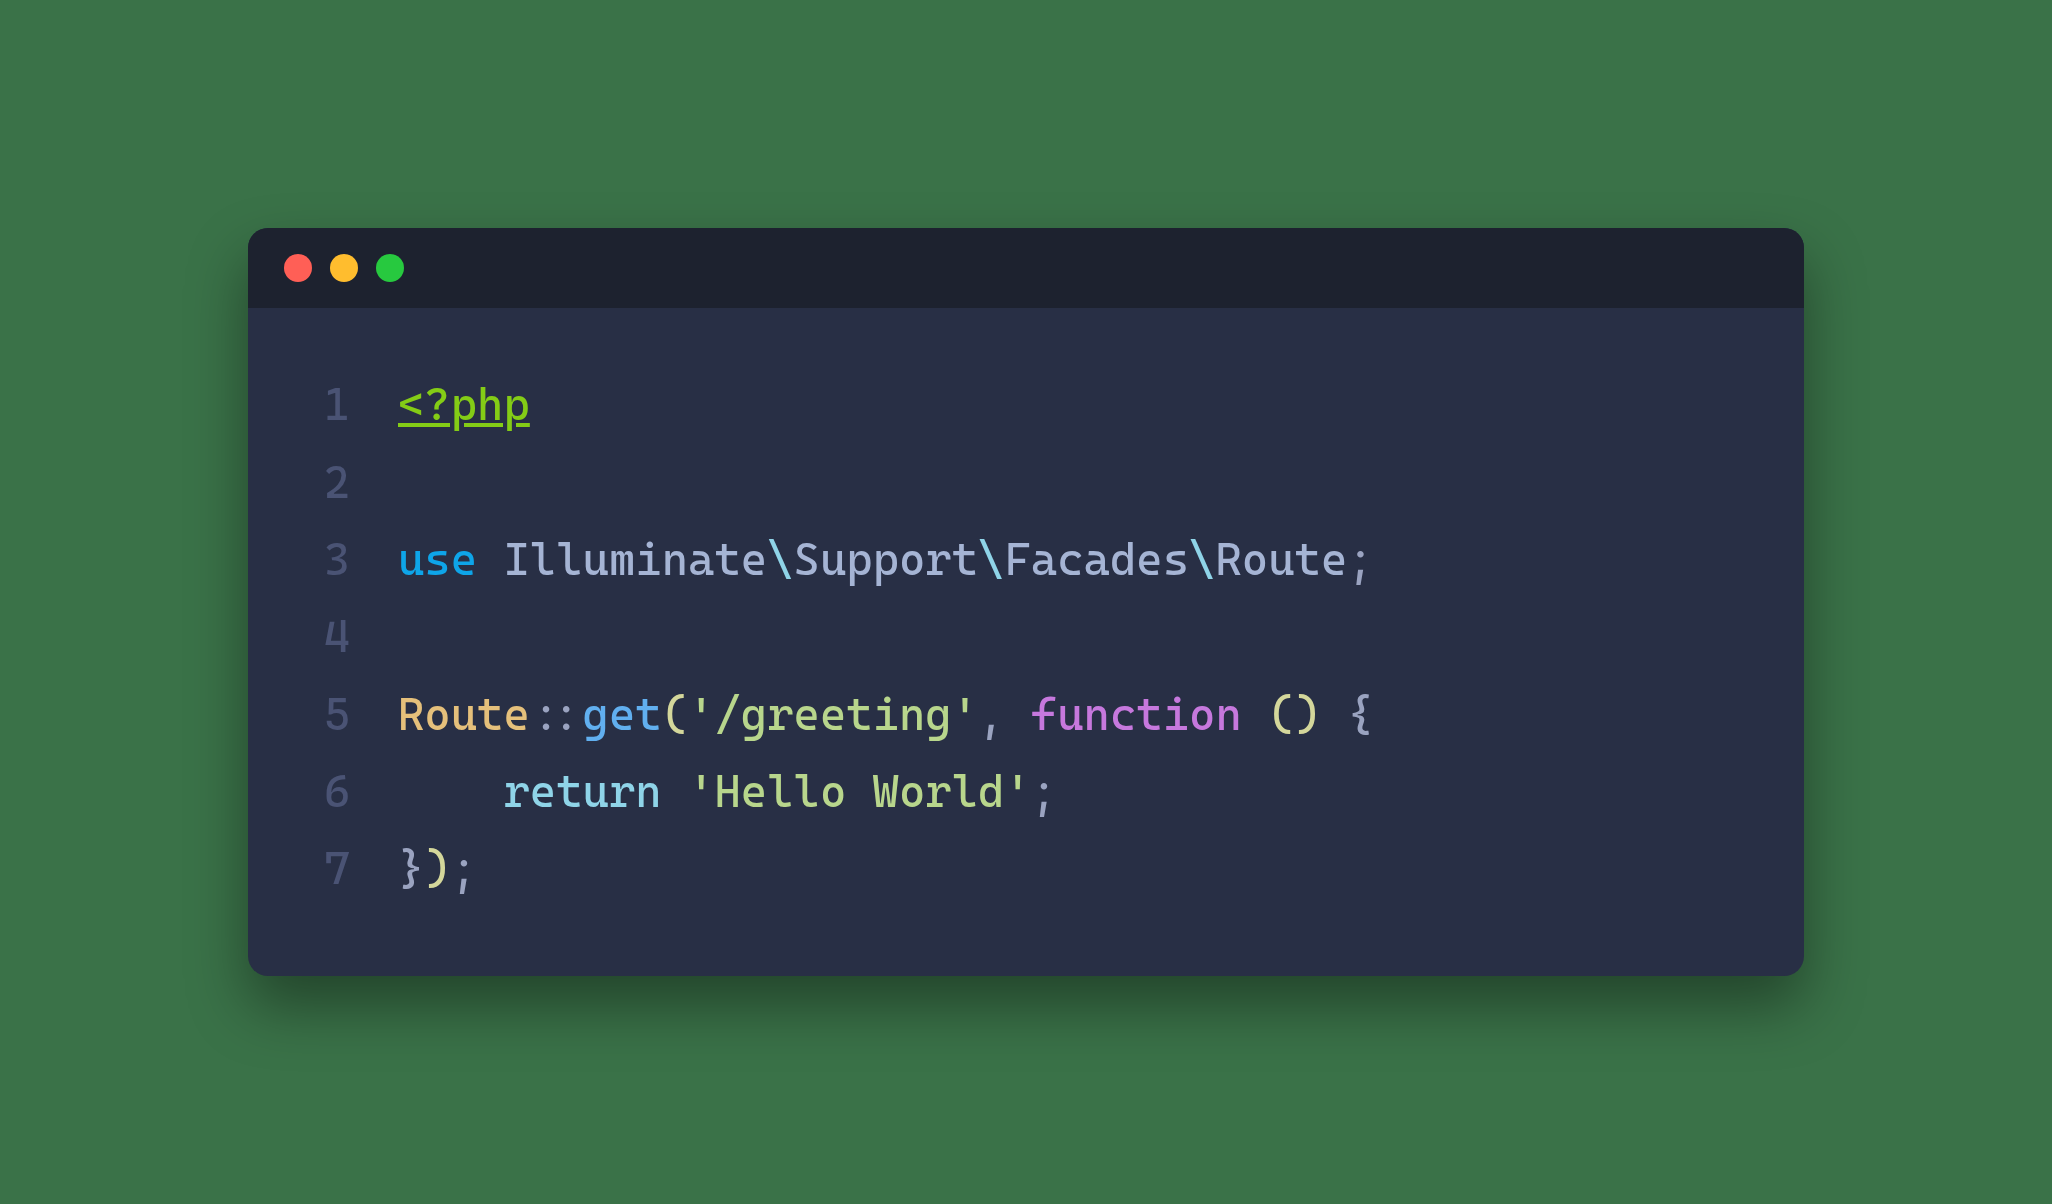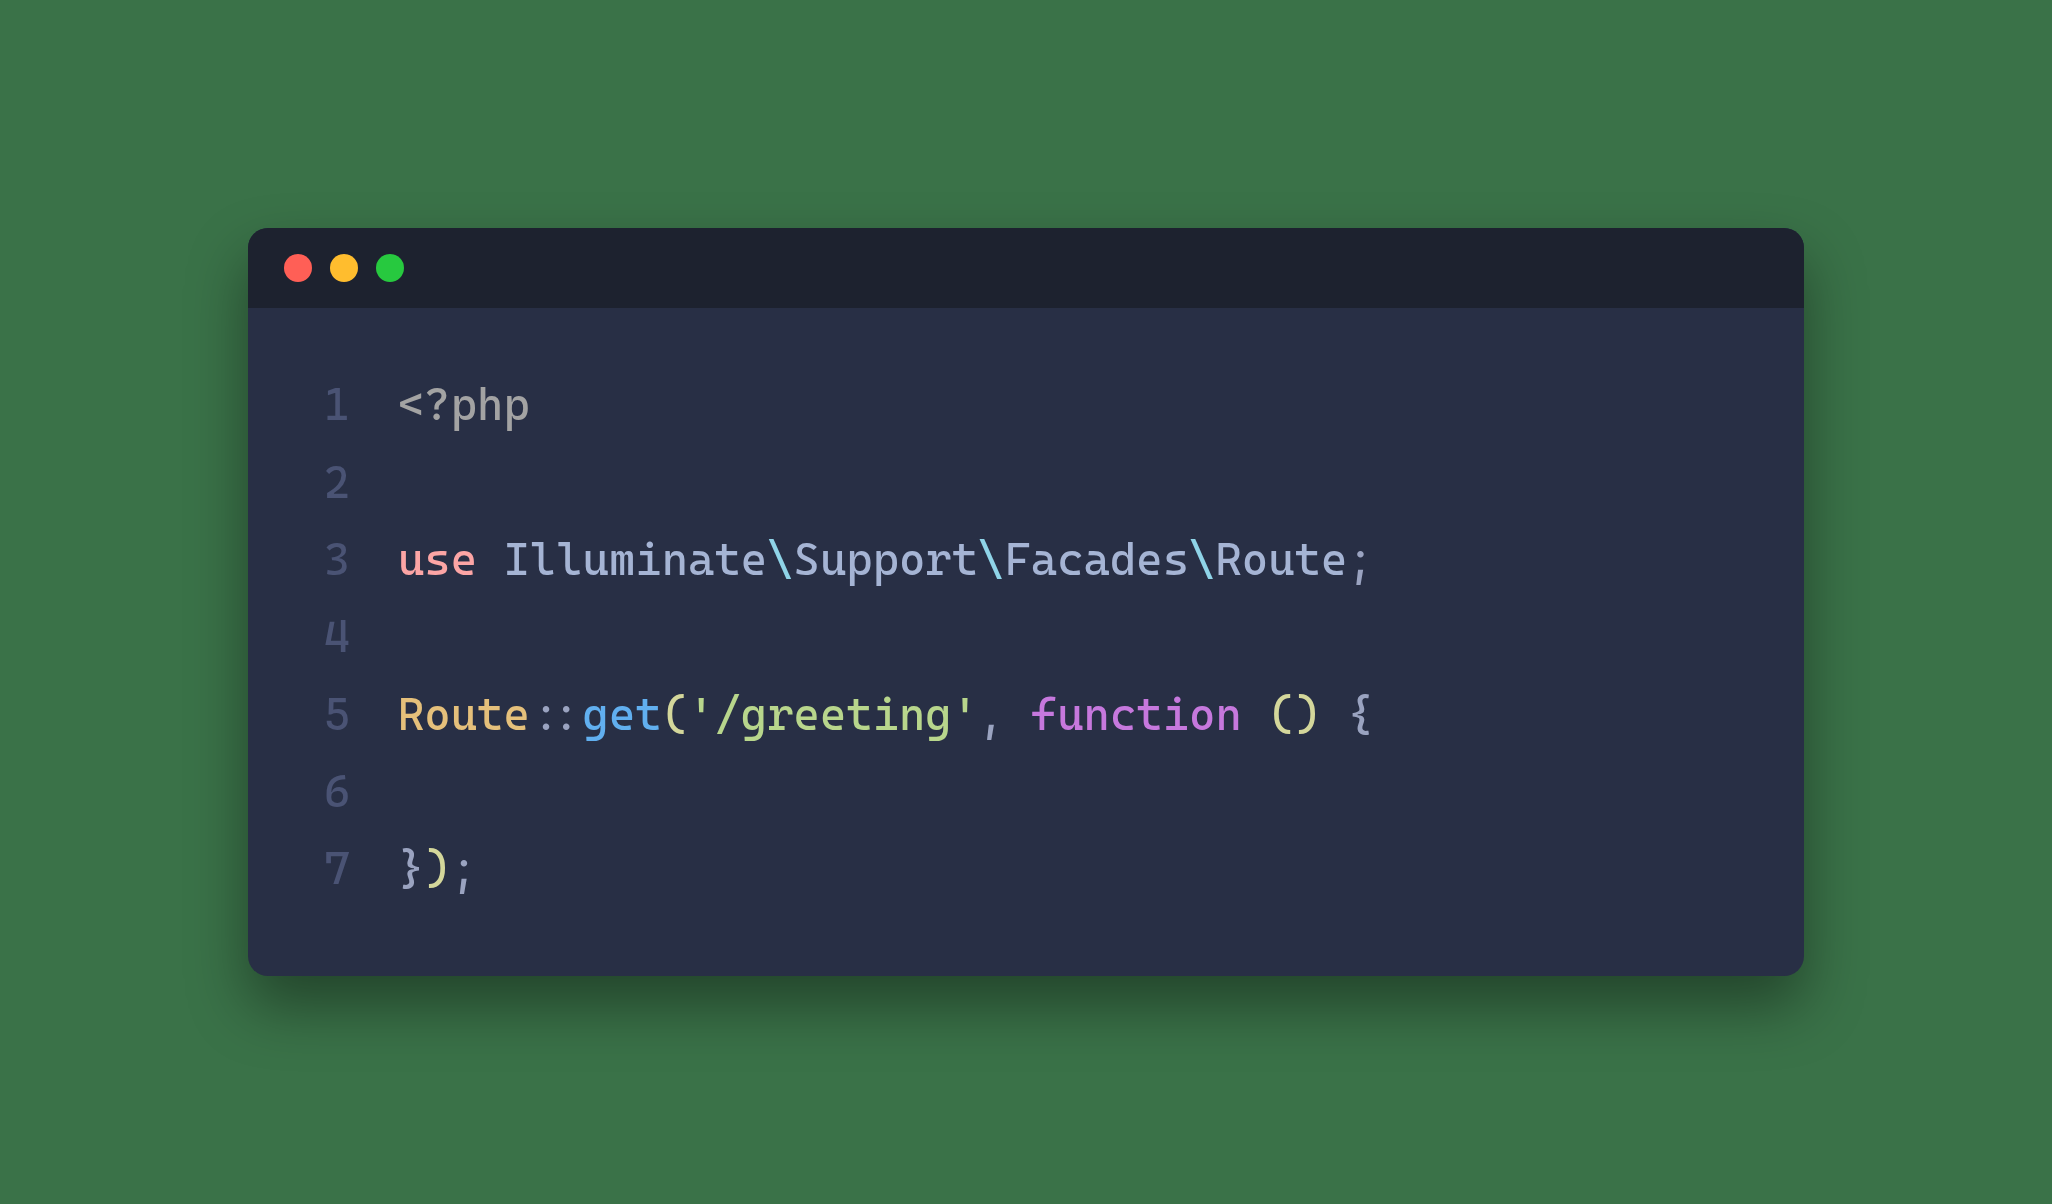--- a/index.html
+++ b/index.html
@@ -56,22 +56,22 @@
       width: 58px;
       text-align: right;
       user-select: none;
       flex-shrink: 0;
     }
     
     .code-content {
       padding-left: 48px;
     }
     
-    .tok-tag { color: #a3a3a3; }
-    .tok-keyword-use { color: #fca5a5; }
+    .tok-tag { color: #84cc16; text-decoration: underline; }
+    .tok-keyword-use { color: #0ea5e9; }
     .tok-class { color: #a5b4d4; text-align: right; }
     .tok-backslash { color: #8fd4e8; }
     .tok-class-name { color: #e5c07b; }
     .tok-scope { color: #9aa3c0; }
     .tok-method { color: #61afef; text-align: center; }
     .tok-paren { color: #d4d79b; }
     .tok-string { color: #b8d68c; text-align: center; }
     .tok-comma { color: #9aa3c0; }
     .tok-keyword-func { color: #c678dd; margin-top: 36px; }
     .tok-brace { color: #9aa3c0; }
@@ -110,20 +110,21 @@
       <span class="code-content"></span>
     </div>
 
     <div class="code-line">
       <span class="line-number">5</span>
       <span class="code-content"><span class="tok-class-name">Route</span><span class="tok-scope">::</span><span class="tok-method">get</span><span class="tok-paren">(</span><span class="tok-string">'/greeting'</span><span class="tok-comma">,</span><span> </span><span class="tok-keyword-func">function</span><span> </span><span class="tok-paren">(</span><span class="tok-paren">)</span><span> </span><span class="tok-brace">{</span></span>
     </div>
 
     <div class="code-line">
       <span class="line-number">6</span>
+      <span class="code-content"><span>    </span><span class="tok-keyword-return">return</span><span> </span><span class="tok-string">'Hello World'</span><span class="tok-semicolon">;</span></span>
     </div>
 
     <div class="code-line">
       <span class="line-number">7</span>
       <span class="code-content"><span class="tok-brace">}</span><span class="tok-paren">)</span><span class="tok-semicolon">;</span></span>
     </div>
 
   </div>
 </div>
 

